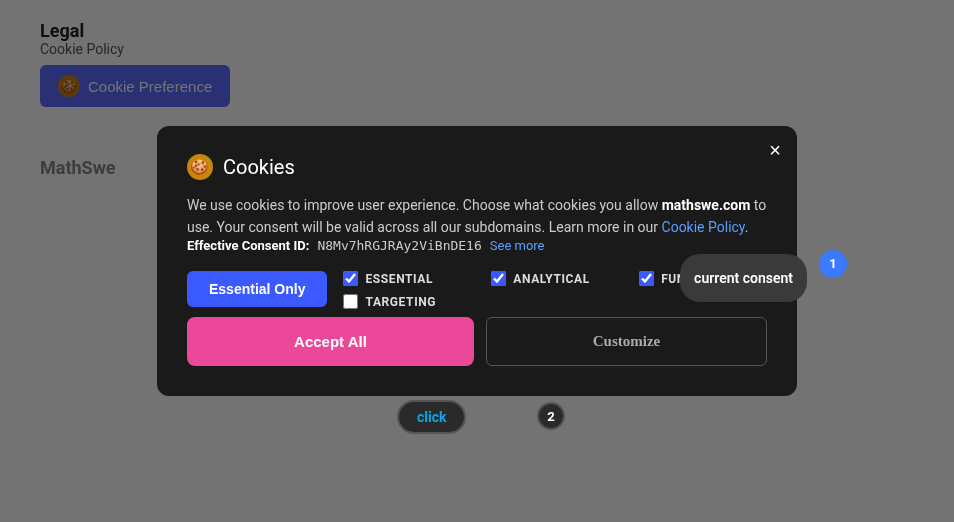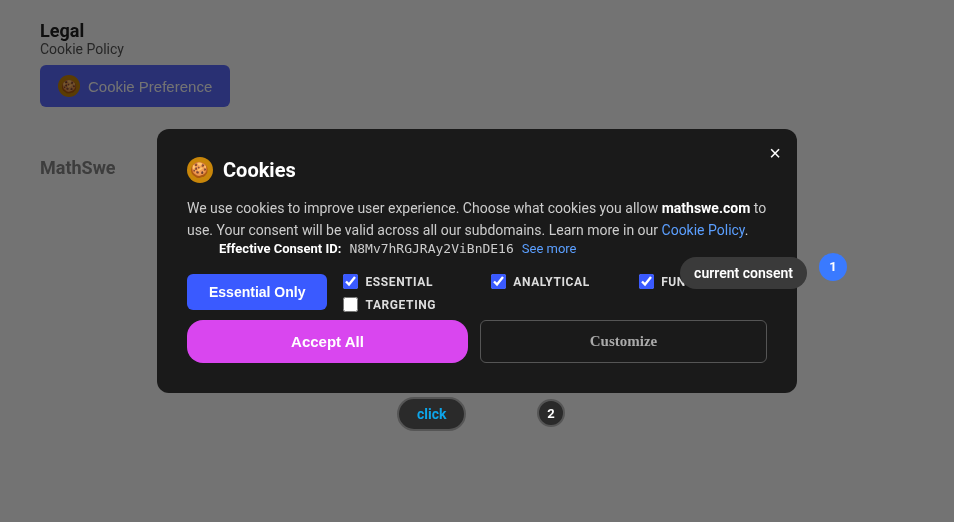--- a/index.html
+++ b/index.html
@@ -104,21 +104,21 @@
       background: #c8860a;
       border-radius: 50%;
       display: flex;
       align-items: center;
       justify-content: center;
       font-size: 15px;
       flex-shrink: 0;
     }
     .modal-title {
       font-size: 20px;
-      font-weight: 700;
+      font-weight: 400;
       color: #fff;
     }
     .modal-desc {
       font-size: 14px;
       color: #ccc;
       line-height: 1.6;
     }
     .modal-desc strong {
       color: #fff;
     }
@@ -127,21 +127,20 @@
       text-decoration: none;
     }
     .consent-row {
       display: flex;
       align-items: center;
       gap: 8px;
       font-size: 13px;
       color: #ccc;
       margin-bottom: 18px;
       flex-wrap: wrap;
-      margin-left: 32px;
     }
     .consent-label {
       color: #fff;
       font-weight: 700;
       font-size: 13px;
     }
     .consent-id {
       font-family: monospace;
       color: #ccc;
     }
@@ -191,25 +190,25 @@
       cursor: pointer;
     }
 
     
     .modal-btns {
       display: flex;
       gap: 12px;
     }
     .btn-accept-all {
       flex: 1;
-      background: #d946ef;
-      color: #fff;
-      border: none;
-      border-radius: 16px;
-      padding: 10px;
+      background: #ec4899;
+      color: #fff;
+      border: none;
+      border-radius: 8px;
+      padding: 16px;
       font-size: 15px;
       font-weight: 600;
       cursor: pointer;
     }
     .btn-save-selection {
       flex: 1;
       background: #3a5aff;
       color: #fff;
       border: none;
       border-radius: 6px;
@@ -254,21 +253,21 @@
       background: #2a2a2a;
       border: 2px solid #555;
     }
 
     .current-consent-label {
       position: absolute;
       background: #3a3a3a;
       color: #fff;
       font-size: 14px;
       font-weight: 600;
-      padding: 8px 14px;
+      padding: 16px 14px;
       border-radius: 20px;
       white-space: nowrap;
     }
 
     .click-label {
       position: absolute;
       background: #2a2a2a;
       color: #0ea5e9;
       font-size: 14px;
       font-weight: 700;

